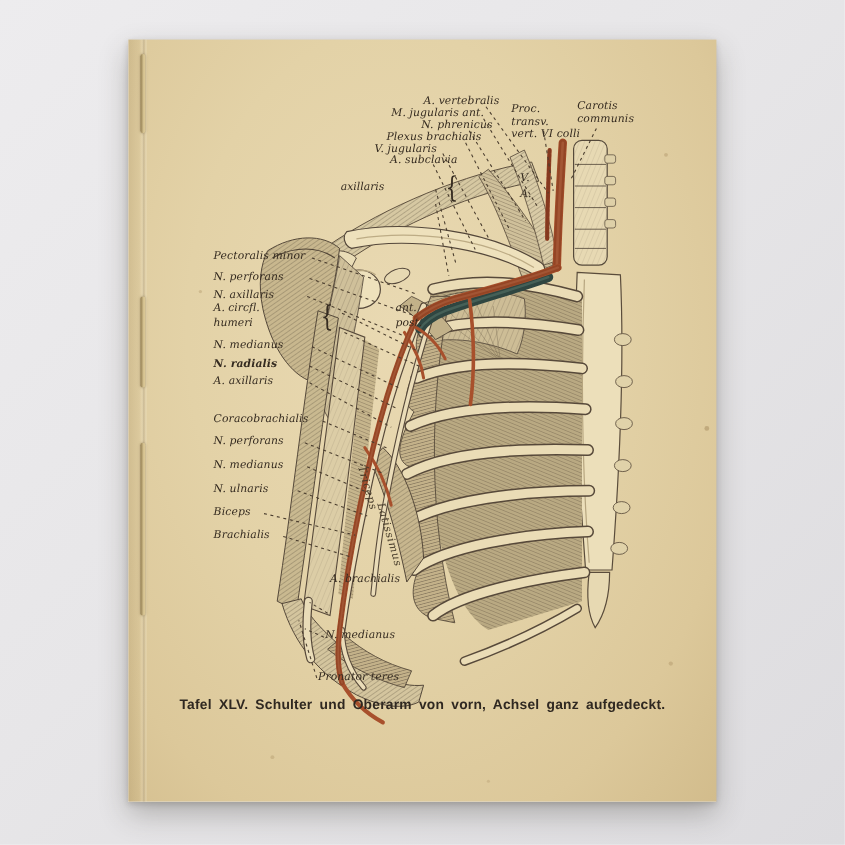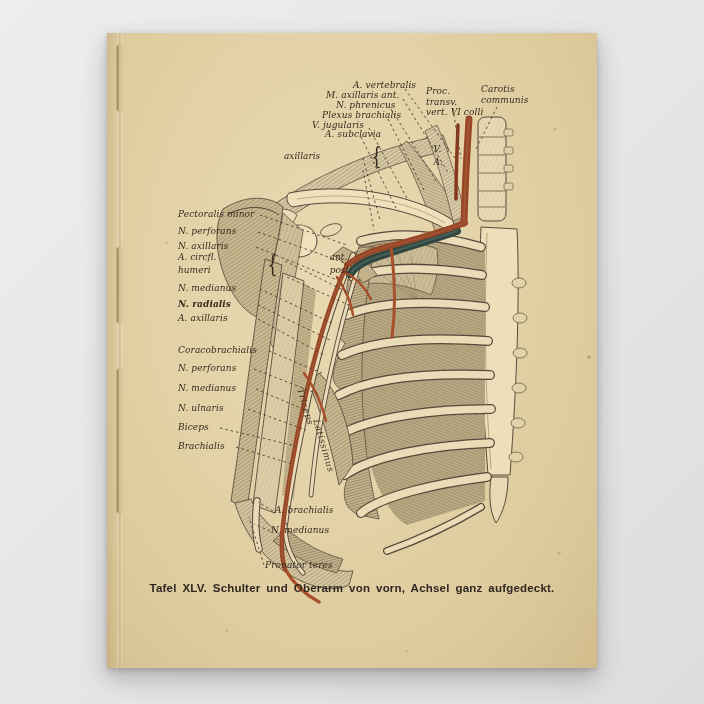--- a/index.html
+++ b/index.html
@@ -254,22 +254,22 @@
         <circle cx="482" cy="324" r="2" opacity="0.55"></circle>
         <circle cx="448" cy="96" r="1.6" opacity="0.4"></circle>
         <circle cx="60" cy="210" r="1.4" opacity="0.35"></circle>
         <circle cx="120" cy="598" r="1.6" opacity="0.35"></circle>
         <circle cx="300" cy="618" r="1.3" opacity="0.3"></circle>
         <circle cx="452" cy="520" r="1.8" opacity="0.4"></circle>
       </g>
     </svg>
 
     <div class="lbl" style="left:246px;top:47px;">A. vertebralis</div>
-    <div class="lbl" style="left:219px;top:57px;">M. axillaris ant.</div>
-    <div class="lbl" style="left:229px;top:67px;">N. phrenicus</div>
+    <div class="lbl" style="left:219px;top:57px;">M. jugularis ant.</div>
+    <div class="lbl" style="left:244px;top:67px;">N. phrenicus</div>
     <div class="lbl" style="left:202px;top:77px;margin-left:13px;">Plexus brachialis</div>
     <div class="lbl" style="left:205px;top:87px;">V. jugularis</div>
     <div class="lbl" style="left:195px;top:96px;margin-left:23px;">A. subclavia</div>
 
     <div class="brace-group" style="left:177px;top:110px;">
       <span class="bname">axillaris</span>
       <span class="brace">{</span>
       <span class="stack">
         <span class="lbl-i">V.</span>
         <span class="lbl-i">A.</span>
@@ -305,21 +305,21 @@
     <div class="lbl" style="left:71px;top:266px;font-weight:bold;">N. radialis</div>
     <div class="lbl" style="left:71px;top:280px;">A. axillaris</div>
 
     <div class="lbl" style="left:71px;top:312px;">Coracobrachialis</div>
     <div class="lbl" style="left:71px;top:330px;">N. perforans</div>
     <div class="lbl" style="left:71px;top:350px;">N. medianus</div>
     <div class="lbl" style="left:71px;top:370px;">N. ulnaris</div>
     <div class="lbl" style="left:71px;top:389px;">Biceps</div>
     <div class="lbl" style="left:71px;top:408px;">Brachialis</div>
 
-    <div class="lbl" style="left:168px;top:472px;">A. brachialis</div>
+    <div class="lbl" style="left:168px;top:445px;">A. brachialis</div>
     <div class="lbl" style="left:164px;top:492px;">N. medianus</div>
     <div class="lbl" style="left:158px;top:527px;">Pronator teres</div>
 
     <div class="fig-lbl" style="left:198px;top:354px;">Triceps</div>
     <div class="fig-lbl" style="left:214px;top:385px;">Latissimus</div>
 
     <div class="caption">Tafel XLV. Schulter und Oberarm von vorn, Achsel ganz aufgedeckt.</div>
   </div>
 </div>
 

